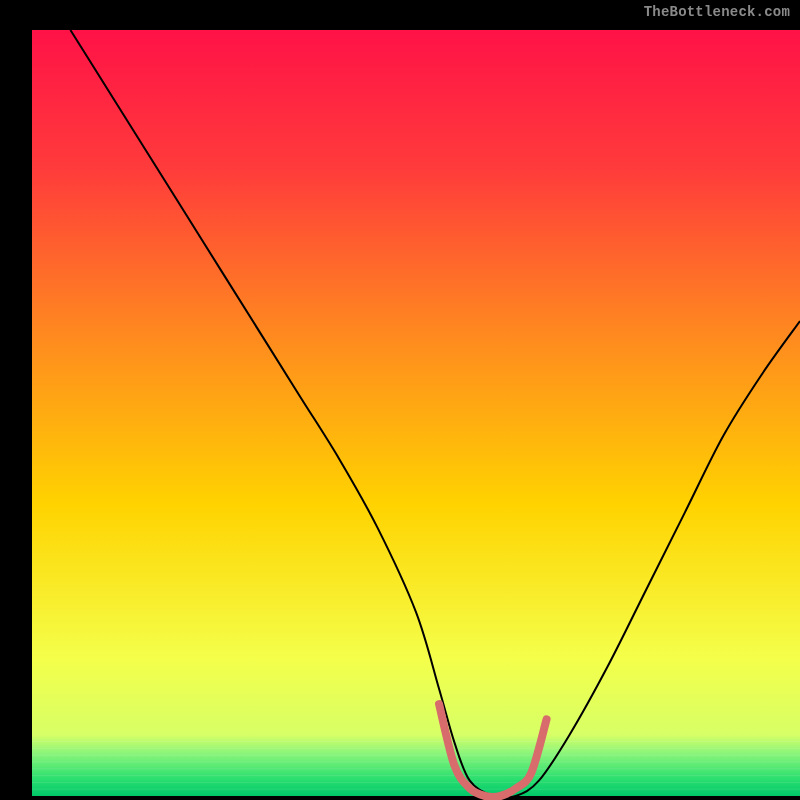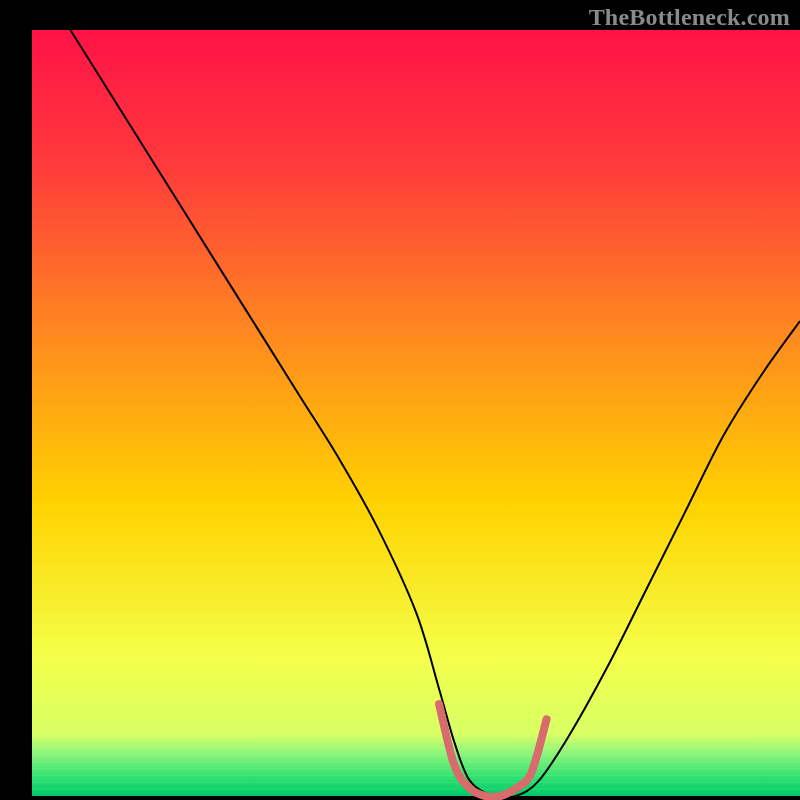--- a/index.html
+++ b/index.html
@@ -16,22 +16,22 @@
     height: 800px;
     background: #000;
   }
   svg {
     display: block;
   }
   .watermark {
     position: absolute;
     top: 4px;
     right: 10px;
-    font-family: Liberation Serif, serif;
-    font-size: 24px;
+    font-family: Liberation Mono, monospace;
+    font-size: 14px;
     font-weight: 600;
     color: #8a8a8a;
     letter-spacing: 0.2px;
     user-select: none;
   }
 </style>
 </head>
 <body>
 
 <div class="stage">

